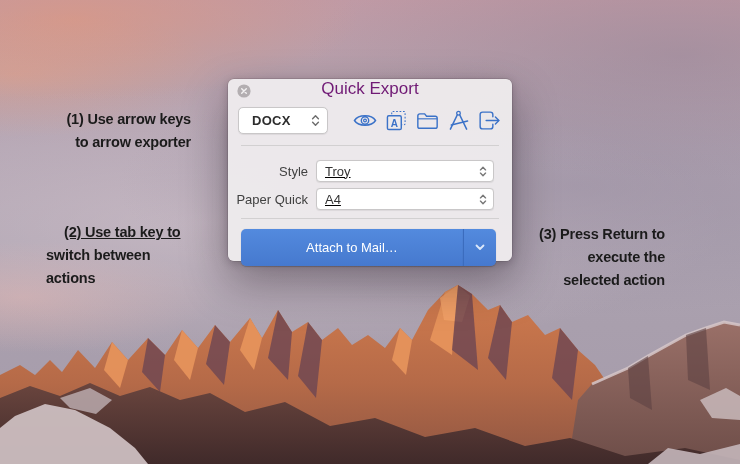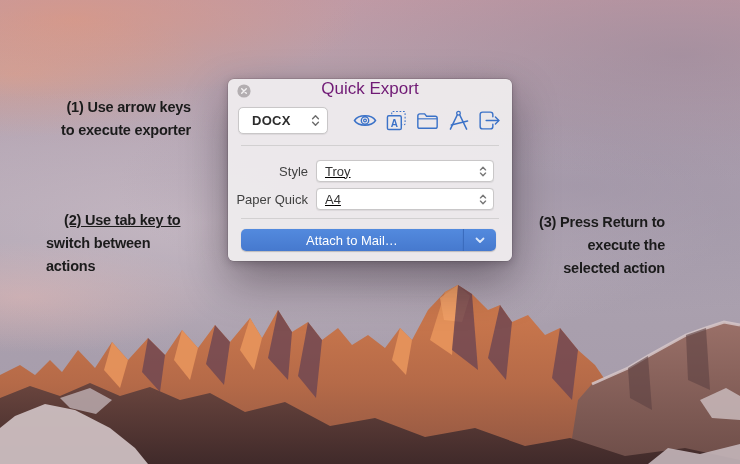--- a/index.html
+++ b/index.html
@@ -13,21 +13,21 @@
       radial-gradient(640px 180px at 78% 40%, rgba(148,138,158,.5), transparent 72%),
       radial-gradient(720px 190px at 28% 48%, rgba(218,202,210,.5), transparent 72%),
       radial-gradient(280px 80px at 3% 64%, rgba(226,178,172,.55), transparent 70%),
       linear-gradient(180deg,#c09aa5 0%,#b8a0ac 14%,#b2a4b2 32%,#aca2b0 52%,#a99fad 70%,#a59bab 100%);
   }
   .mountains{position:absolute;left:0;bottom:0;width:740px;height:184px;display:block;}
 
   
   .note{
     position:absolute;color:#1b1b1b;font-weight:700;font-size:14.5px;
-    line-height:23px;letter-spacing:-0.2px;
+    line-height:23px;letter-spacing:-0.2px;margin-top:12px;
   }
   .note-1{left:28px;top:96px;width:163px;text-align:right;}
   .note-2{left:46px;top:209px;width:170px;text-align:left;}
   .note-2 .l1{padding-left:18px;text-decoration:underline;}
   .note-3{left:465px;top:211px;width:200px;text-align:right;}
 
   
   .dialog{
     position:absolute;left:228px;top:79px;width:284px;height:182px;
     background:rgba(237,234,236,.98);border-radius:6px;
@@ -51,21 +51,21 @@
   .tool-btn{width:24px;height:24px;display:flex;align-items:center;justify-content:center;cursor:default;}
   .sep{position:absolute;left:13px;right:13px;height:1px;background:#d2d0d1;}
   .sep-1{top:66px;}
   .sep-2{top:139px;}
   .field-row{position:absolute;left:0;right:18px;height:28px;display:flex;align-items:center;}
   .field-row .lbl{width:80px;text-align:right;font-size:13px;color:#414141;padding-right:8px;}
   .field-popup{flex:1;height:22px;padding:0 6px 0 8px;border-radius:4px;text-decoration:underline;}
   .field-popup .val{flex:1;font-size:13px;color:#333;}
   .row-style{top:78px;}
   .row-paper{top:106px;}
-  .action-row{position:absolute;left:13px;right:16px;top:150px;height:22px;display:flex;}
+  .action-row{position:absolute;left:13px;right:16px;top:150px;height:37px;display:flex;}
   .main-action{
     flex:1;background:linear-gradient(180deg,#538ade 0%,#4679ce 100%);
     border:none;border-radius:5px 0 0 5px;color:#fff;font-size:13px;
     font-family:inherit;display:flex;align-items:center;justify-content:center;cursor:default;
     box-shadow:0 0.5px 1px rgba(0,0,0,.2);
   }
   .action-toggle{
     width:33px;background:linear-gradient(180deg,#538ade 0%,#4679ce 100%);
     border:none;border-left:1px solid #3b6cbe;border-radius:0 5px 5px 0;
     display:flex;align-items:center;justify-content:center;cursor:default;
@@ -125,21 +125,21 @@
 
     <polygon fill="url(#gFore)" points="0,118 30,106 60,116 90,103 120,116 150,107 180,120 210,113 245,132 285,122 330,146 375,138 425,157 475,148 525,166 570,158 625,176 685,168 740,180 740,184 0,184"></polygon>
 
     <polygon fill="#ccbec0" opacity="0.95" points="0,148 15,136 45,124 75,130 110,148 135,168 148,184 0,184"></polygon>
     <polygon fill="#bfb0b4" opacity="0.8" points="60,118 90,108 112,120 96,134 70,128"></polygon>
     <polygon fill="#c4b6ba" opacity="0.9" points="648,184 668,168 700,174 740,164 740,184"></polygon>
   </svg>
 
   <div class="note note-1">
     <div class="l1">(1) Use arrow keys</div>
-    <div class="l2">to execute exporter</div>
+    <div class="l2">to arrow exporter</div>
   </div>
   <div class="note note-2">
     <div class="l1">(2) Use tab key to</div>
     <div class="l2">switch between</div>
     <div class="l3">actions</div>
   </div>
   <div class="note note-3">
     <div class="l1">(3) Press Return to</div>
     <div class="l2">execute the</div>
     <div class="l3">selected action</div>

